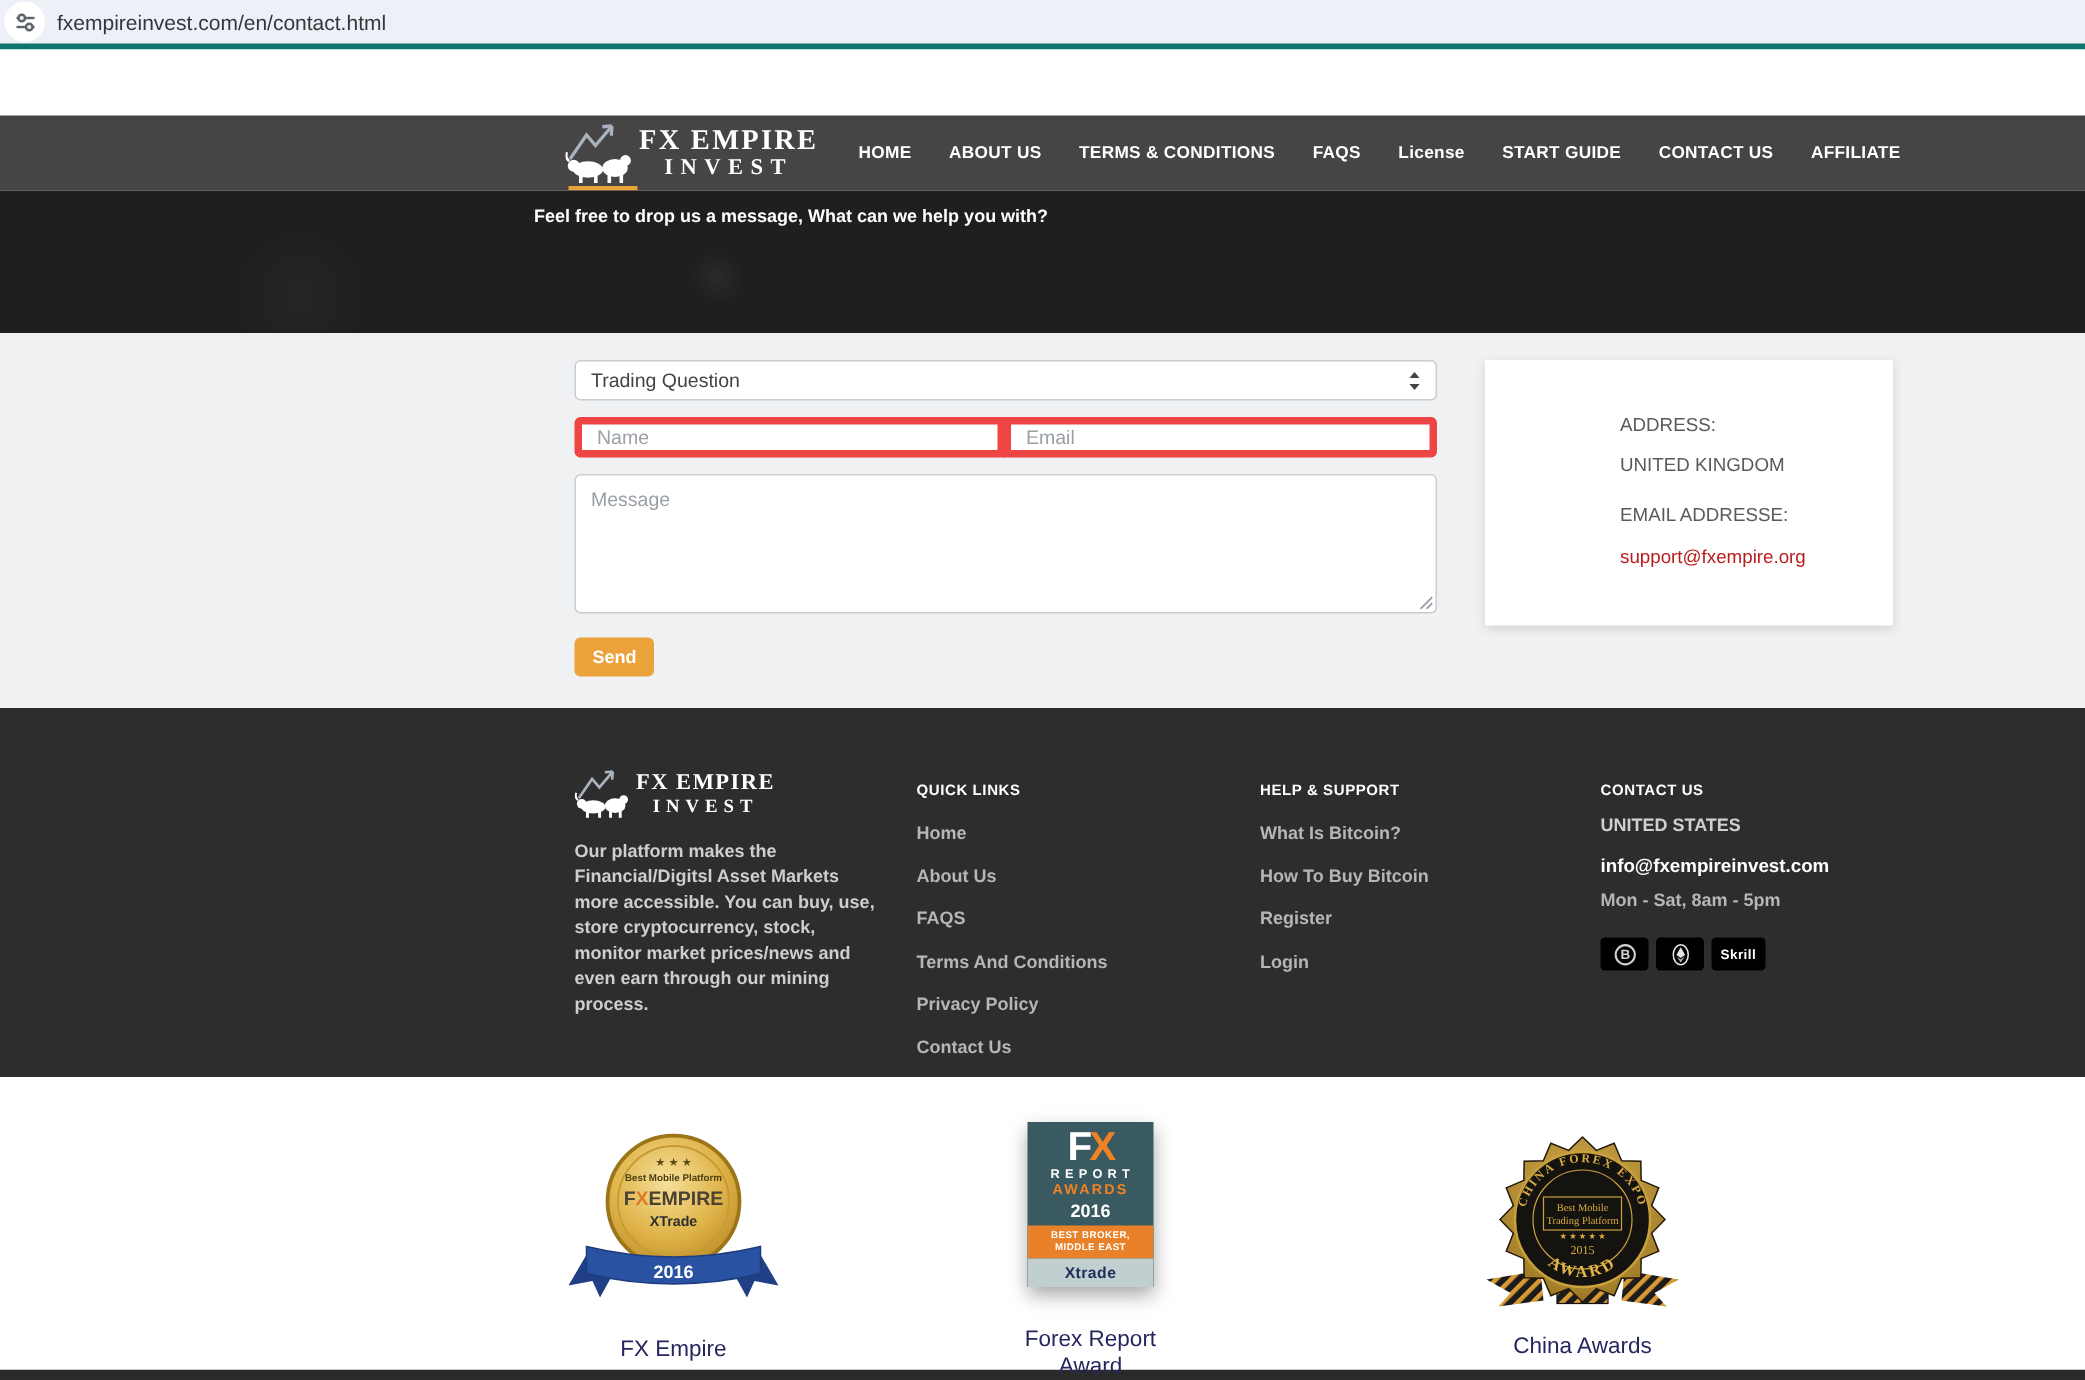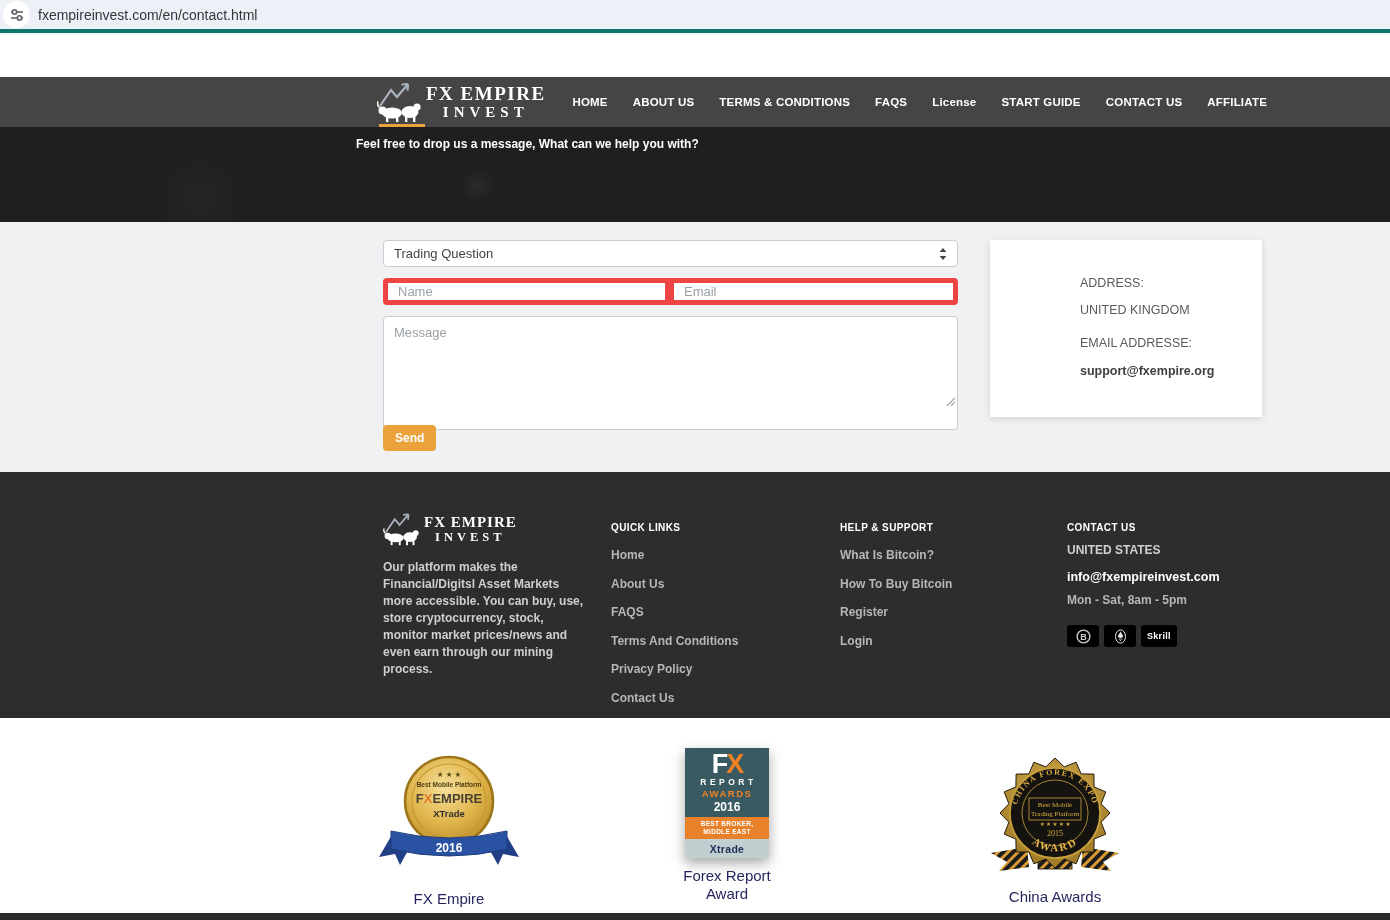--- a/index.html
+++ b/index.html
@@ -28,29 +28,29 @@
                             radial-gradient(circle 60px at 200px 70px, #262424 0%, rgba(38,36,36,0) 75%); }
   .hero-text { position:absolute; left:356px; top:10px; color:#fff; font-weight:700; font-size:12px; }
 
   
   .contact-section { height:250px; background:#eff1f2; position:relative; }
   .select-box { position:absolute; left:383px; top:18px; width:575px; height:27px; background:#fff; border:1px solid #c9cdd1; border-radius:4px; display:flex; align-items:center; justify-content:space-between; padding:0 10px; font-size:13px; color:#444; cursor:pointer; }
   .field { position:absolute; height:27px; border:5px solid #ef4444; background:#fff; font-size:13px; color:#444; padding:0 10px; font-family:"Liberation Sans", sans-serif; }
   .field::placeholder, .msg-area::placeholder { color:#9aa0a6; opacity:1; }
   .field-name { left:383px; top:56px; width:287px; border-radius:4px 0 0 4px; }
   .field-email { left:669px; top:56px; width:289px; border-radius:0 4px 4px 0; }
-  .msg-area { position:absolute; left:383px; top:94px; width:575px; height:114px; border:1px solid #c9cdd1; border-radius:4px; background:#fff; resize:none; padding:8px 10px; font-size:13px; color:#444; font-family:"Liberation Sans", sans-serif; }
+  .msg-area { position:absolute; left:383px; top:94px; width:575px; height:93px; border:1px solid #c9cdd1; border-radius:4px; background:#fff; resize:none; padding:8px 10px; font-size:13px; color:#444; font-family:"Liberation Sans", sans-serif; }
   .resize-grip { position:absolute; left:946px; top:175px; pointer-events:none; }
   .send-btn { position:absolute; left:383px; top:203px; height:26px; padding:0 12px; background:#eca23b; border:none; border-radius:4px; color:#fff; font-weight:700; font-size:12px; cursor:pointer; }
   .info-card { position:absolute; left:990px; top:18px; width:272px; height:177px; background:#fff; box-shadow:0 2px 7px rgba(0,0,0,.13); }
   .info-inner { padding:36px 10px 0 90px; font-size:12.5px; color:#5a5a5a; }
   .info-inner .lbl1 { margin-bottom:13px; }
   .info-inner .val1 { margin-bottom:19px; }
   .info-inner .lbl2 { margin-bottom:14px; }
-  .info-link { color:#404040; cursor:pointer; text-decoration:none;font-weight:bold; }
+  .info-link { color:#b91c1c; cursor:pointer; text-decoration:none; }
 
   
   .footer { height:246px; background:#2e2d2d; position:relative; }
   .f-col1 { position:absolute; left:383px; top:40px; width:210px; }
   .f-logo { display:flex; align-items:center; gap:3px; }
   .f-logo .logo-text .l1 { font-size:15px; letter-spacing:1px; line-height:16px; }
   .f-logo .logo-text .l2 { font-size:12.5px; letter-spacing:4px; line-height:15px; }
   .f-desc { margin-top:13px; width:202px; color:#cecece; font-size:12px; font-weight:700; line-height:17px; }
   .f-col { position:absolute; top:50px; }
   .f-col h4 { color:#fff; font-size:10px; letter-spacing:.4px; margin-bottom:15px; }
@@ -66,21 +66,21 @@
   .pay-badge .skrill { font-size:9px; font-weight:700; letter-spacing:.3px; }
 
   
   .awards-section { height:195px; background:#fff; position:relative; }
   .award { position:absolute; width:140px; text-align:center; }
   .award-1 { left:379px; top:35px; }
   .award-2 { left:657px; top:30px; }
   .award-3 { left:985px; top:35px; }
   .award-label { font-size:15px; color:#26265f; line-height:18px; }
   .award-1 .award-label { margin-top:8px; }
-  .award-2 .award-label { margin-top:9px; width:100px; margin-left:auto; margin-right:auto; }
+  .award-2 .award-label { margin-top:26px; width:100px; margin-left:auto; margin-right:auto; }
   .award-3 .award-label { margin-top:9px; }
 
   .fr-badge { width:84px; height:110px; margin:0 auto; background:#3a5a62; box-shadow:0 5px 12px rgba(0,0,0,.35); display:flex; flex-direction:column; overflow:hidden; }
   .fr-fx { font-size:27px; font-weight:700; letter-spacing:-2px; line-height:26px; margin-top:3px; color:#fff; }
   .fr-fx .x { color:#f08223; }
   .fr-report { color:#fff; font-size:8.5px; font-weight:700; letter-spacing:3.5px; margin-left:3px; }
   .fr-awards { color:#f08223; font-size:9.5px; font-weight:700; letter-spacing:1.5px; margin-top:1px; }
   .fr-year { color:#fff; font-size:12px; font-weight:700; margin-top:1px; margin-bottom:3px; }
   .fr-band { background:#e8812a; color:#fff; font-size:6.5px; font-weight:700; line-height:8px; padding:3px 0; letter-spacing:.3px; }
   .fr-brand { background:#c2cfd1; color:#1d2f55; font-weight:700; font-size:10.5px; flex:1; display:flex; align-items:center; justify-content:center; letter-spacing:.3px; }

